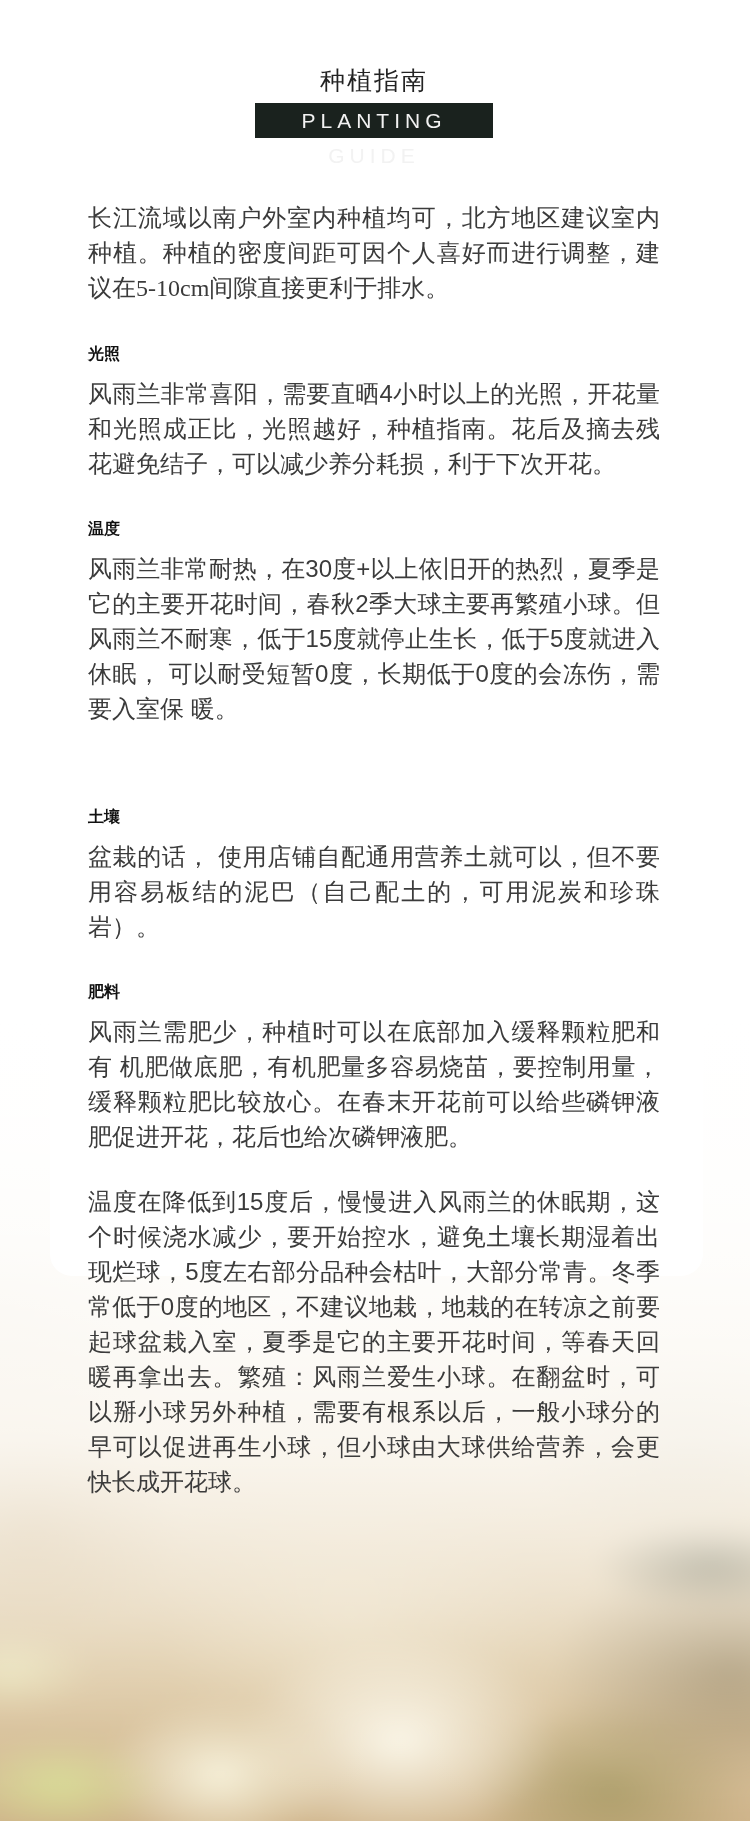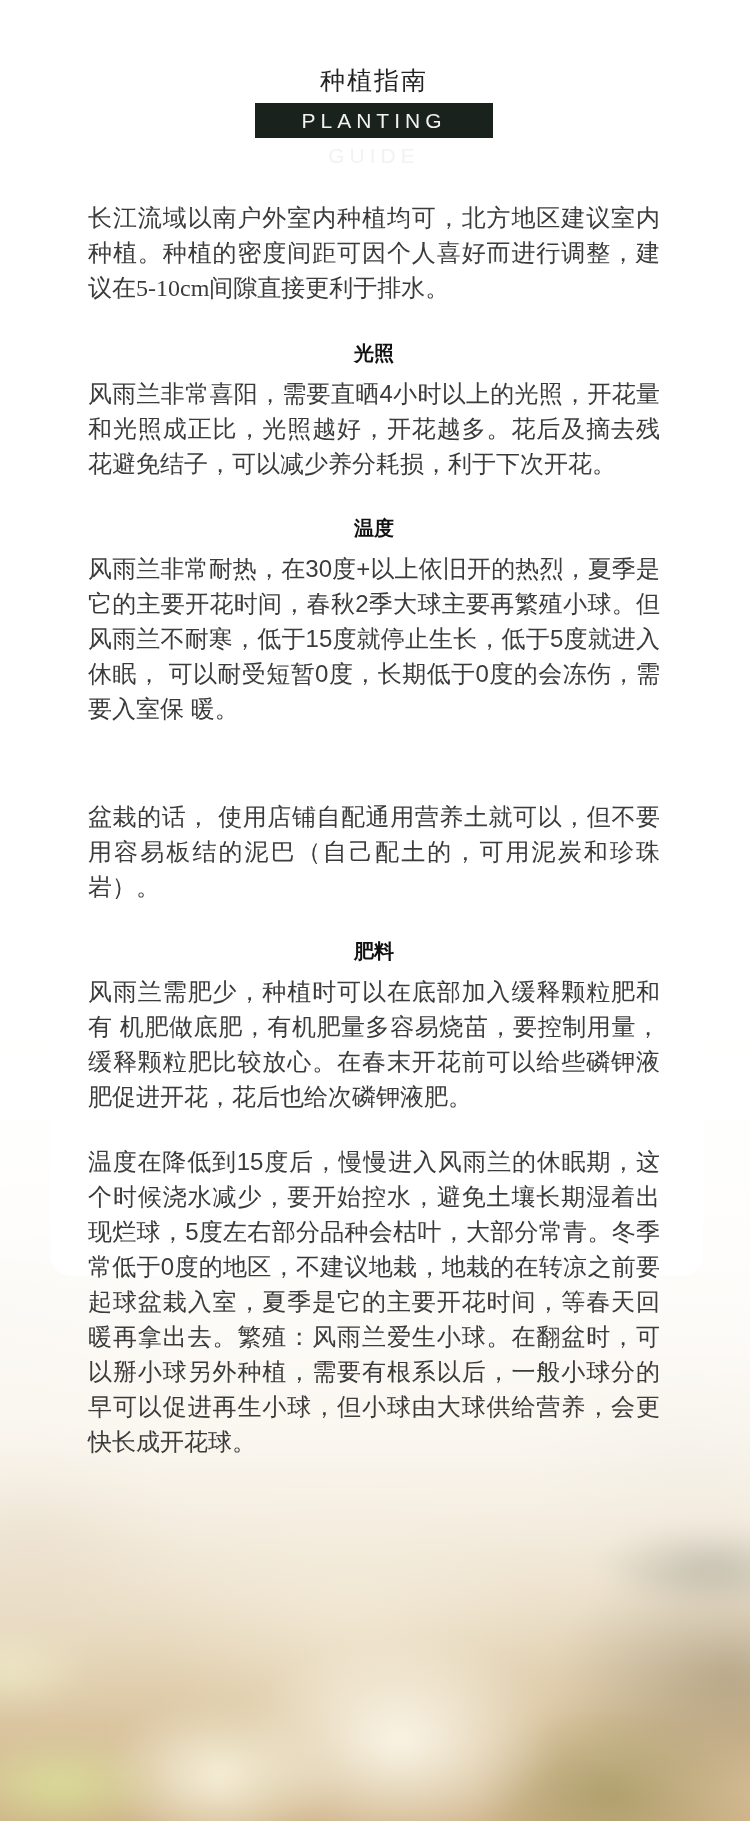--- a/index.html
+++ b/index.html
@@ -93,53 +93,53 @@
     line-height: 35px;
     color: #3b3b3b;
     text-align: justify;
     letter-spacing: 0;
   }
 
   .section { margin-top: 30px; }
   .section.extra-gap { margin-top: 73px; }
 
   .section-heading {
-    font-size: 20px;
+    font-size: 16px;
     line-height: 35px;
     font-weight: 700;
     color: #111111;
     margin-bottom: 5px;
-    text-align: center;
   }
 </style>
 </head>
 <body>
 
 <div class="photo-bg"></div>
 <div class="white-fade"></div>
 
 <div class="card">
 
   <div class="doc-title">种植指南</div>
 
   <div class="banner">PLANTING GUIDE</div>
 
   <div class="intro body-text">长江流域以南户外室内种植均可，北方地区建议室内种植。种植的密度间距可因个人喜好而进行调整，建议在5-10cm间隙直接更利于排水。</div>
 
   <div class="section">
     <div class="section-heading">光照</div>
-    <div class="body-text">风雨兰非常喜阳，需要直晒4小时以上的光照，开花量和光照成正比，光照越好，开花越多。花后及摘去残花避免结子，可以减少养分耗损，利于下次开花。</div>
+    <div class="body-text">风雨兰非常喜阳，需要直晒4小时以上的光照，开花量和光照成正比，光照越好，种植指南。花后及摘去残花避免结子，可以减少养分耗损，利于下次开花。</div>
   </div>
 
   <div class="section">
     <div class="section-heading">温度</div>
     <div class="body-text">风雨兰非常耐热，在30度+以上依旧开的热烈，夏季是它的主要开花时间，春秋2季大球主要再繁殖小球。但风雨兰不耐寒，低于15度就停止生长，低于5度就进入休眠， 可以耐受短暂0度，长期低于0度的会冻伤，需要入室保 暖。</div>
   </div>
 
   <div class="section extra-gap">
+    <div class="section-heading">土壤</div>
     <div class="body-text">盆栽的话， 使用店铺自配通用营养土就可以，但不要用容易板结的泥巴（自己配土的，可用泥炭和珍珠岩）。</div>
   </div>
 
   <div class="section">
     <div class="section-heading">肥料</div>
     <div class="body-text">风雨兰需肥少，种植时可以在底部加入缓释颗粒肥和有 机肥做底肥，有机肥量多容易烧苗，要控制用量，缓释颗粒肥比较放心。在春末开花前可以给些磷钾液肥促进开花，花后也给次磷钾液肥。</div>
   </div>
 
 
   <div class="section">

